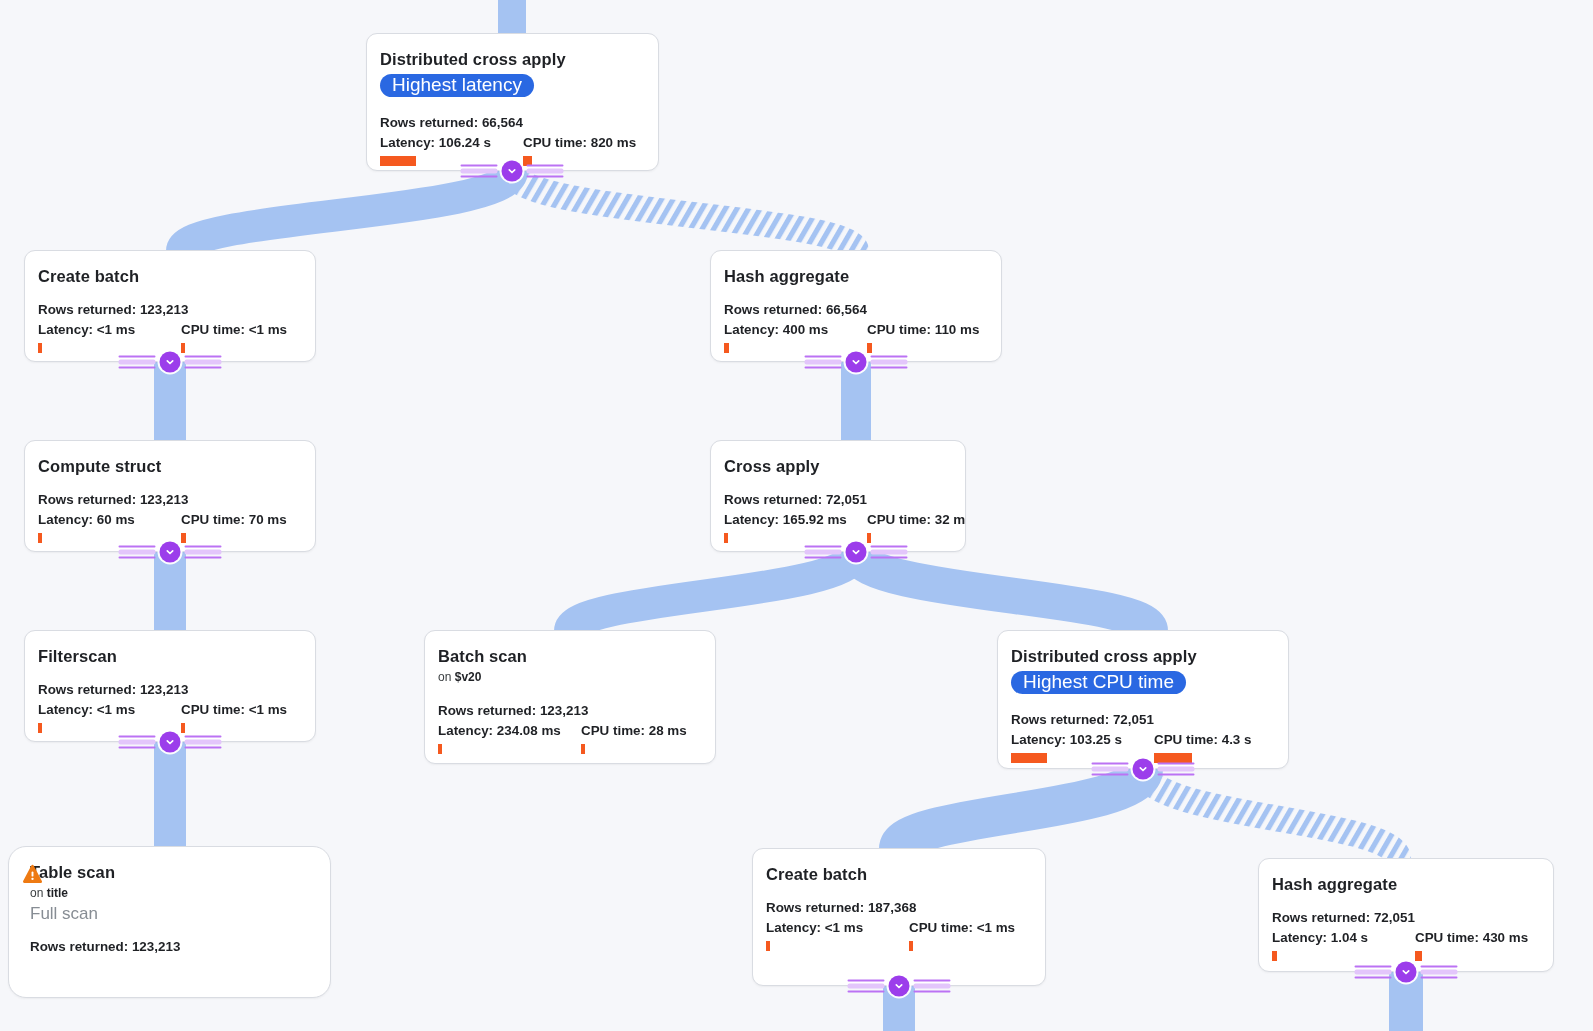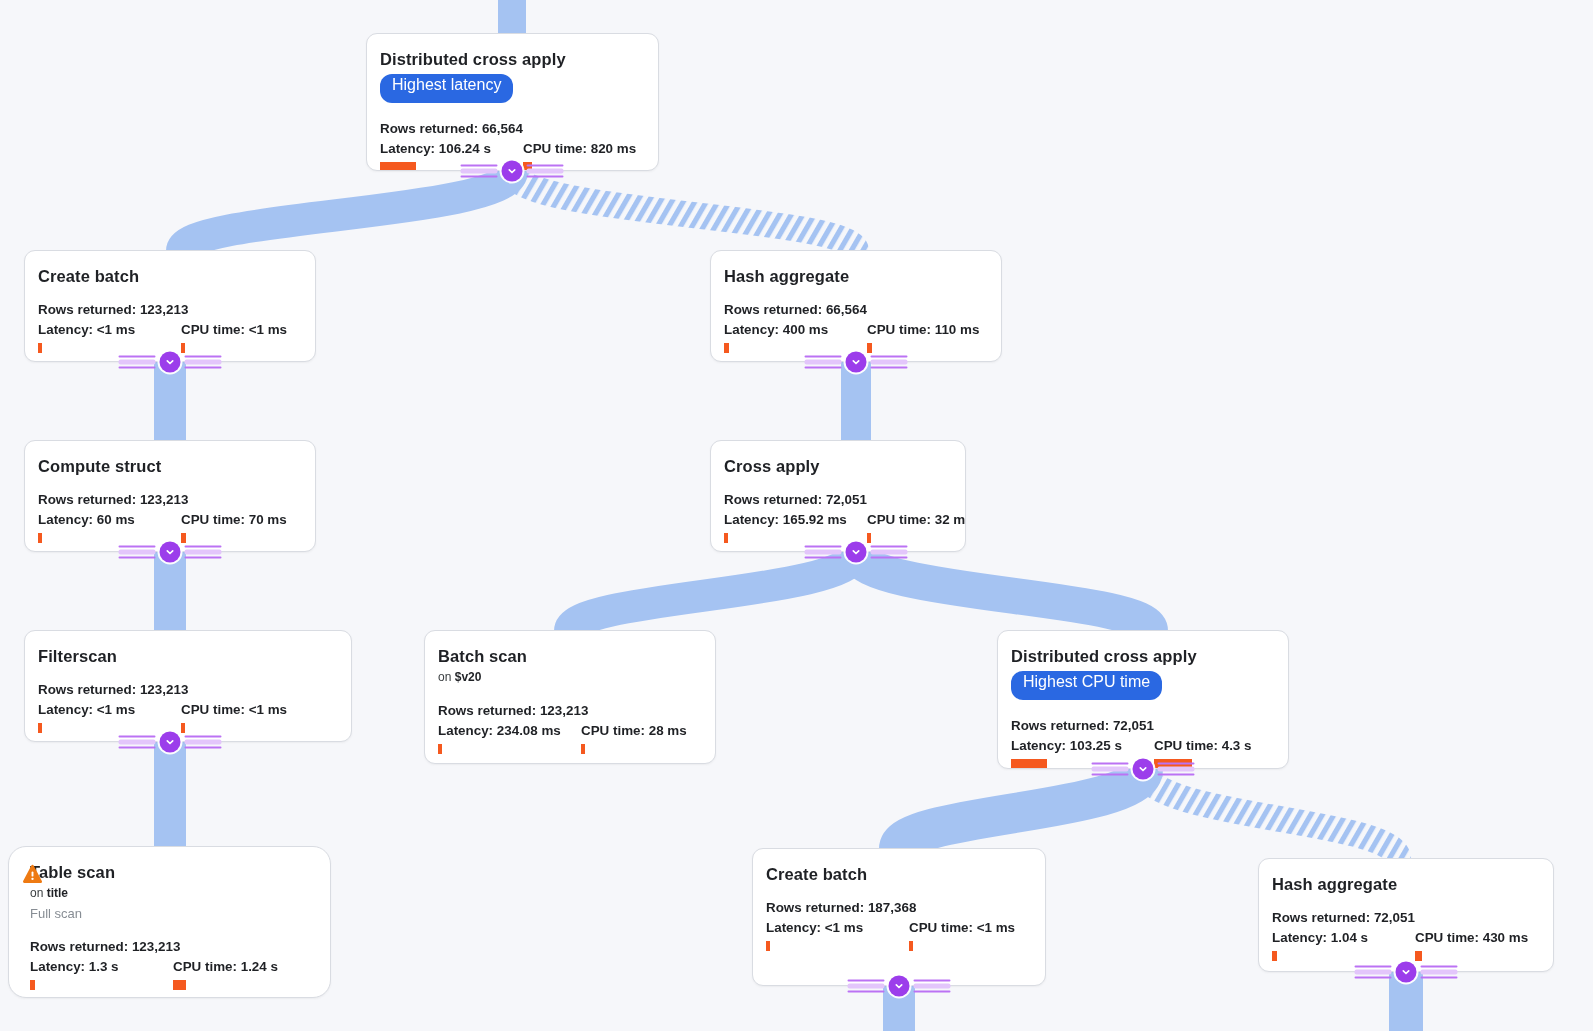--- a/index.html
+++ b/index.html
@@ -13,25 +13,25 @@
   .node{
     position:absolute;z-index:2;background:#ffffff;border:1px solid var(--border);
     border-radius:11px;padding:15px 12px 12px 13px;cursor:pointer;
     box-shadow:0 1px 2px rgba(60,64,67,.06);overflow:hidden;
   }
   .node.has-icon{padding-left:21px;border-radius:18px;}
   .warn-icon{position:absolute;left:13px;top:17px;width:21px;height:19px;}
   .node-title{font-size:16.5px;font-weight:700;color:var(--text);letter-spacing:.1px;line-height:21px;}
   .badge{
     display:inline-block;margin:4px 0 3px;background:var(--badge);color:#fff;
-    font-size:16px;line-height:16px;padding:3px 12px 10px;border-radius:12px;
+    font-size:19px;line-height:16px;padding:3px 12px 4px;border-radius:12px;
   }
   .online{font-size:12px;color:#3c4043;line-height:21px;}
   .online .on-name{font-weight:700;color:var(--text);}
-  .note{font-size:13px;color:var(--muted);line-height:20px;}
+  .note{font-size:17px;color:var(--muted);line-height:20px;}
   .rows{font-size:13.4px;font-weight:700;color:var(--text);line-height:21px;margin-top:12px;}
   .metrics{display:grid;grid-template-columns:129px auto;column-gap:14px;margin-top:1px;}
   .metric-label{font-size:13.4px;font-weight:700;color:var(--text);line-height:17px;white-space:nowrap;}
   .metric-bar{height:10px;margin-top:5px;background:var(--orange);}
   .connector{position:absolute;z-index:3;display:flex;align-items:center;gap:4px;transform:translate(-50%,-50%);cursor:pointer;}
   .conn-lines{display:flex;flex-direction:column;gap:2px;width:37px;}
   .conn-lines .ln-thin{height:2px;background:var(--line-dark);border-radius:1px;}
   .conn-lines .ln-thick{height:5px;background:var(--line-light);border-radius:2px;}
   .conn-circle{
     flex:0 0 auto;width:21px;height:21px;border-radius:50%;background:var(--purple);
@@ -222,21 +222,21 @@
       <svg width="13" height="13" viewBox="0 0 24 24">
         <path d="M7 9.8l5 5 5-5" fill="none" stroke="#ffffff" stroke-width="3" stroke-linecap="round" stroke-linejoin="round"></path>
       </svg>
     </span>
     <span class="conn-lines">
       <span class="ln-thin"></span>
         <span class="ln-thick"></span>
         <span class="ln-thin"></span>
     </span>
   </div>
-    <div class="node" style="left: 24px; top: 630px; width: 328px; height: 112px;">
+    <div class="node" style="left: 24px; top: 630px; width: 292px; height: 112px;">
 
     <div class="node-title">Filterscan</div>
 
     <div class="rows">Rows returned: 123,213</div>
     <div class="metrics">
       <div class="metric">
         <div class="metric-label">Latency: &lt;1 ms</div>
         <div class="metric-bar" style="width: 4px;"></div>
       </div>
       <div class="metric">
@@ -320,30 +320,20 @@
         <path d="M2.5 20.5h19L12 2.5 2.5 20.5z" fill="#ee7a12" stroke="#ee7a12" stroke-width="3" stroke-linejoin="round"></path>
         <rect x="10.9" y="8.6" width="2.2" height="6" rx="1.1" fill="#ffffff"></rect>
         <circle cx="12" cy="17.2" r="1.35" fill="#ffffff"></circle>
       </svg>
     </span>
     <div class="node-title">Table scan</div>
 
     <div class="online"><span>on</span> <span class="on-name">title</span></div>
     <div class="note">Full scan</div>
     <div class="rows">Rows returned: 123,213</div>
-    <div class="metrics">
-      <div class="metric">
-        <div class="metric-label">Latency: 1.3 s</div>
-        <div class="metric-bar" style="width: 5px;"></div>
-      </div>
-      <div class="metric">
-        <div class="metric-label">CPU time: 1.24 s</div>
-        <div class="metric-bar" style="width: 13px;"></div>
-      </div>
-    </div>
   </div>
     <div class="node" style="left: 752px; top: 848px; width: 294px; height: 138px;">
 
     <div class="node-title">Create batch</div>
 
     <div class="rows">Rows returned: 187,368</div>
     <div class="metrics">
       <div class="metric">
         <div class="metric-label">Latency: &lt;1 ms</div>
         <div class="metric-bar" style="width: 4px;"></div>

